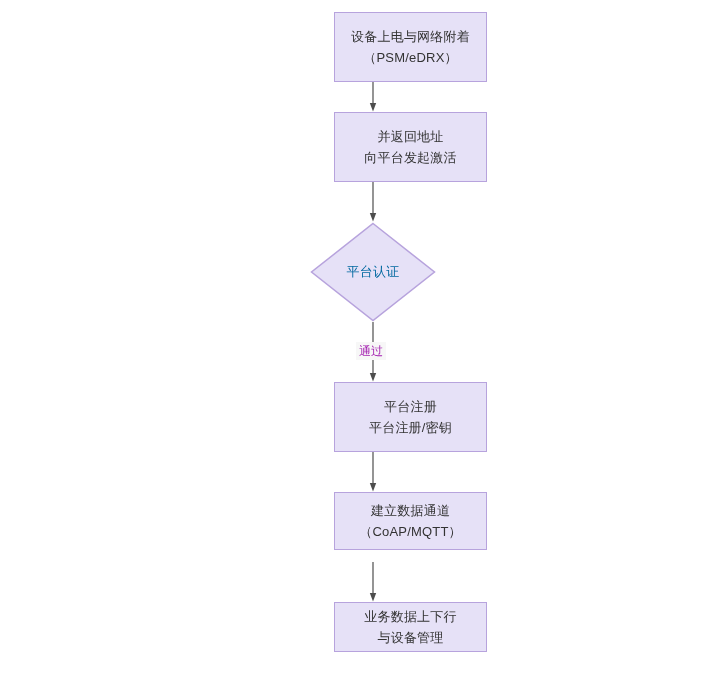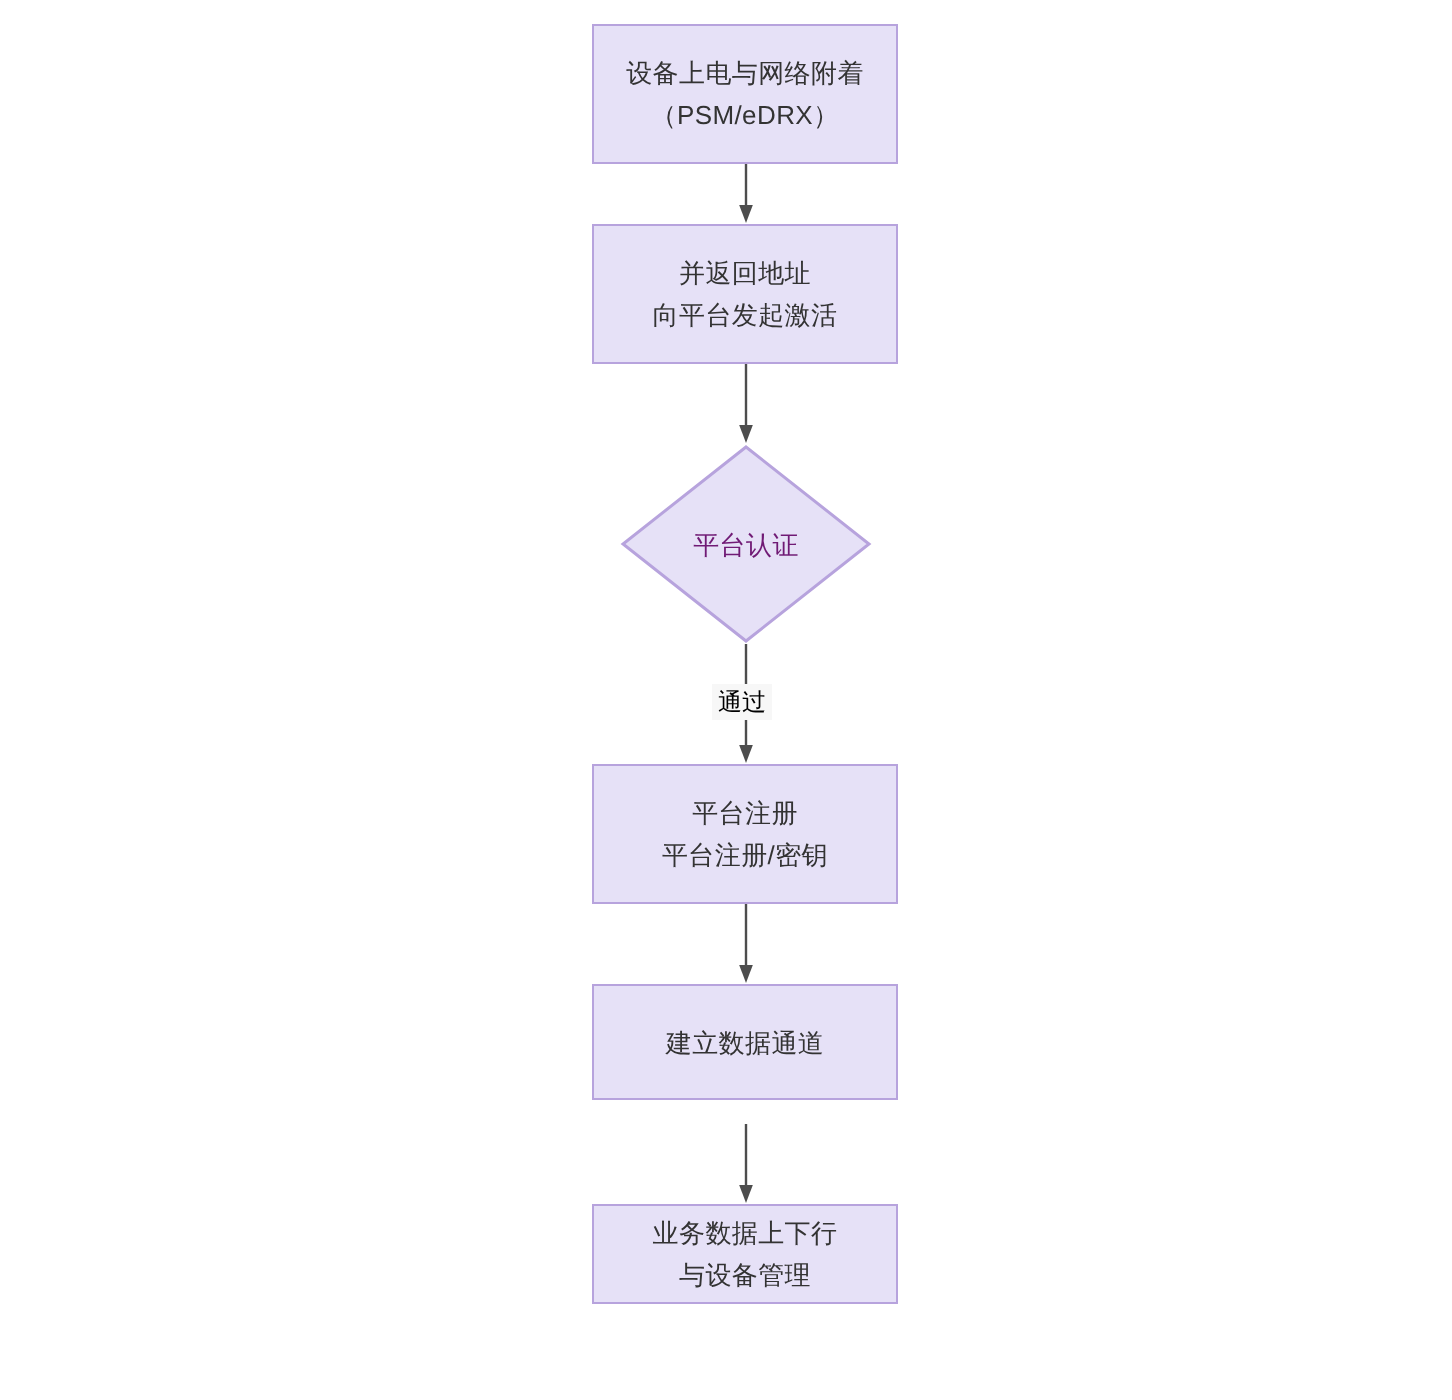--- a/index.html
+++ b/index.html
@@ -26,20 +26,21 @@
     box-sizing: border-box;
     display: flex;
     flex-direction: column;
     align-items: center;
     justify-content: center;
     color: #333333;
     font-size: 13px;
     line-height: 21px;
     text-align: center;
     letter-spacing: 0.2px;
+    margin-left: 38px;
   }
   .node.process {
     background: #e6e1f7;
     border: 1.5px solid #b7a3dd;
   }
   .node-line {
     display: block;
     white-space: nowrap;
   }
   .decision {
@@ -56,30 +57,31 @@
   }
   .decision-label {
     position: absolute;
     left: 0;
     top: 0;
     width: 126px;
     height: 100px;
     display: flex;
     align-items: center;
     justify-content: center;
-    color: #701a75;
+    color: #0369a1;
     font-size: 13px;
     line-height: 21px;
     text-align: center;
     letter-spacing: 0.2px;
+    font-family: Liberation Mono, monospace;
   }
   .edge-label {
     position: absolute;
     background: #f7f7f7;
-    color: #000000;
+    color: #a21caf;
     font-size: 12px;
     line-height: 16px;
     padding: 1px 3px;
     white-space: nowrap;
   }
   svg.connectors {
     position: absolute;
     left: 0;
     top: 0;
     width: 726px;
@@ -126,20 +128,21 @@
 
   <div class="edge-label" style="left:356px; top:342px;">通过</div>
 
   <div class="node process" style="left:296px; top:382px; width:153px; height:70px;">
     <span class="node-line">平台注册</span>
     <span class="node-line">平台注册/密钥</span>
   </div>
 
   <div class="node process" style="left:296px; top:492px; width:153px; height:58px;">
     <span class="node-line">建立数据通道</span>
+    <span class="node-line">（CoAP/MQTT）</span>
   </div>
 
   <div class="node process" style="left:296px; top:602px; width:153px; height:50px;">
     <span class="node-line">业务数据上下行</span>
     <span class="node-line">与设备管理</span>
   </div>
 
 </div>
 
 </body></html>

